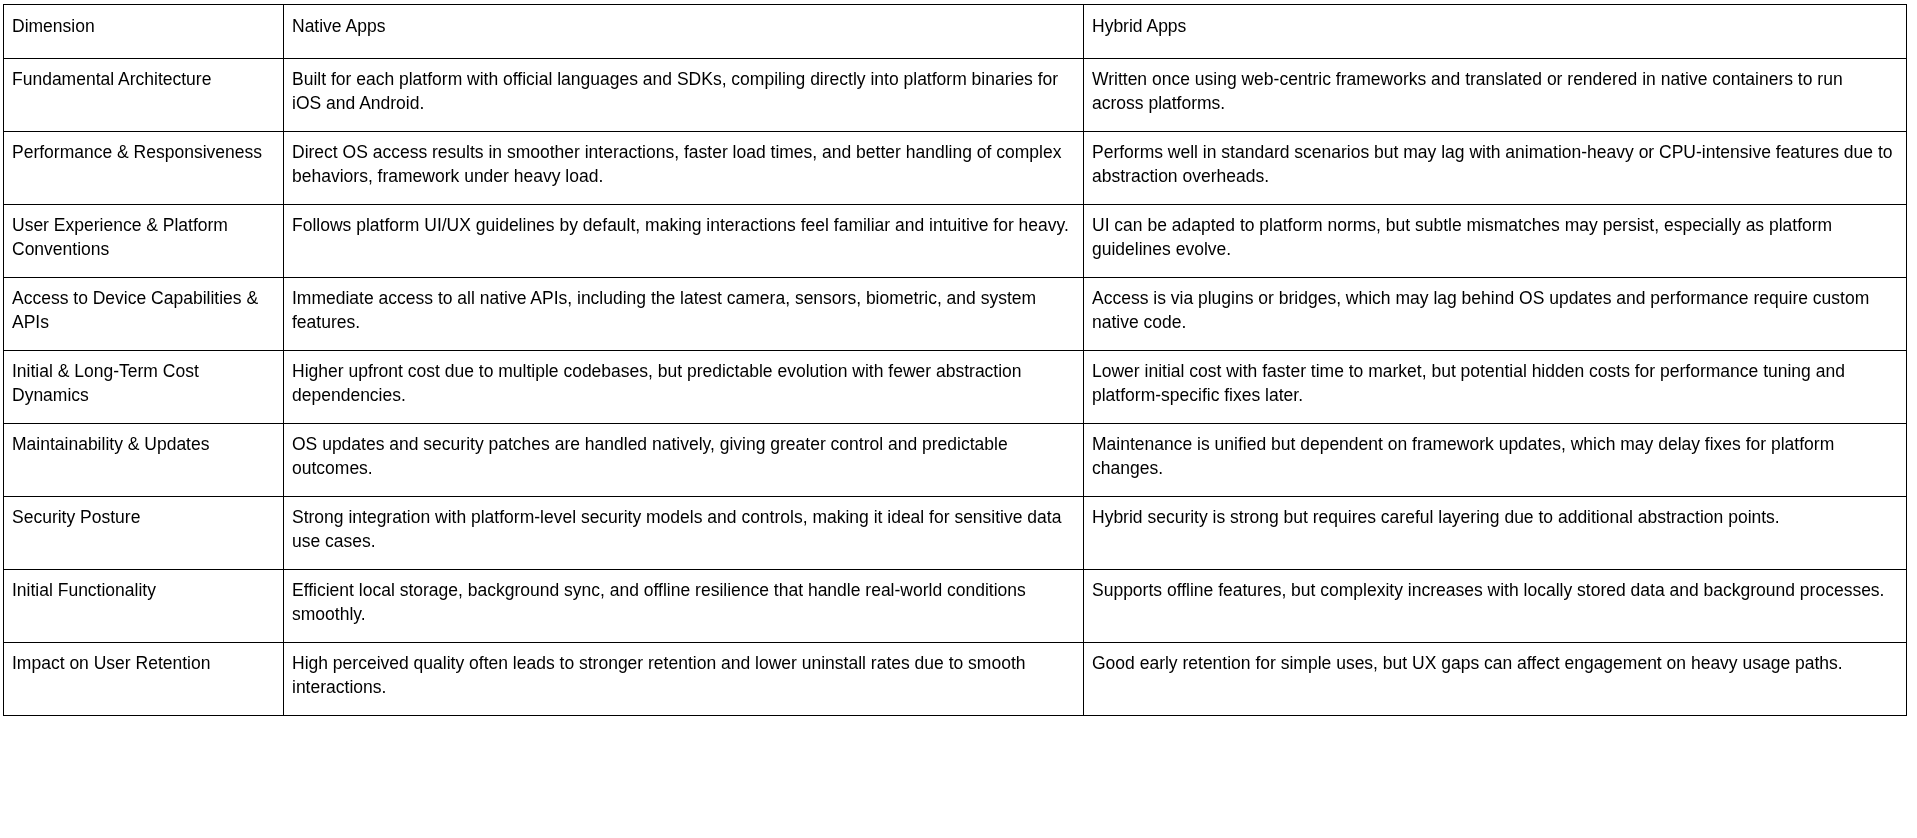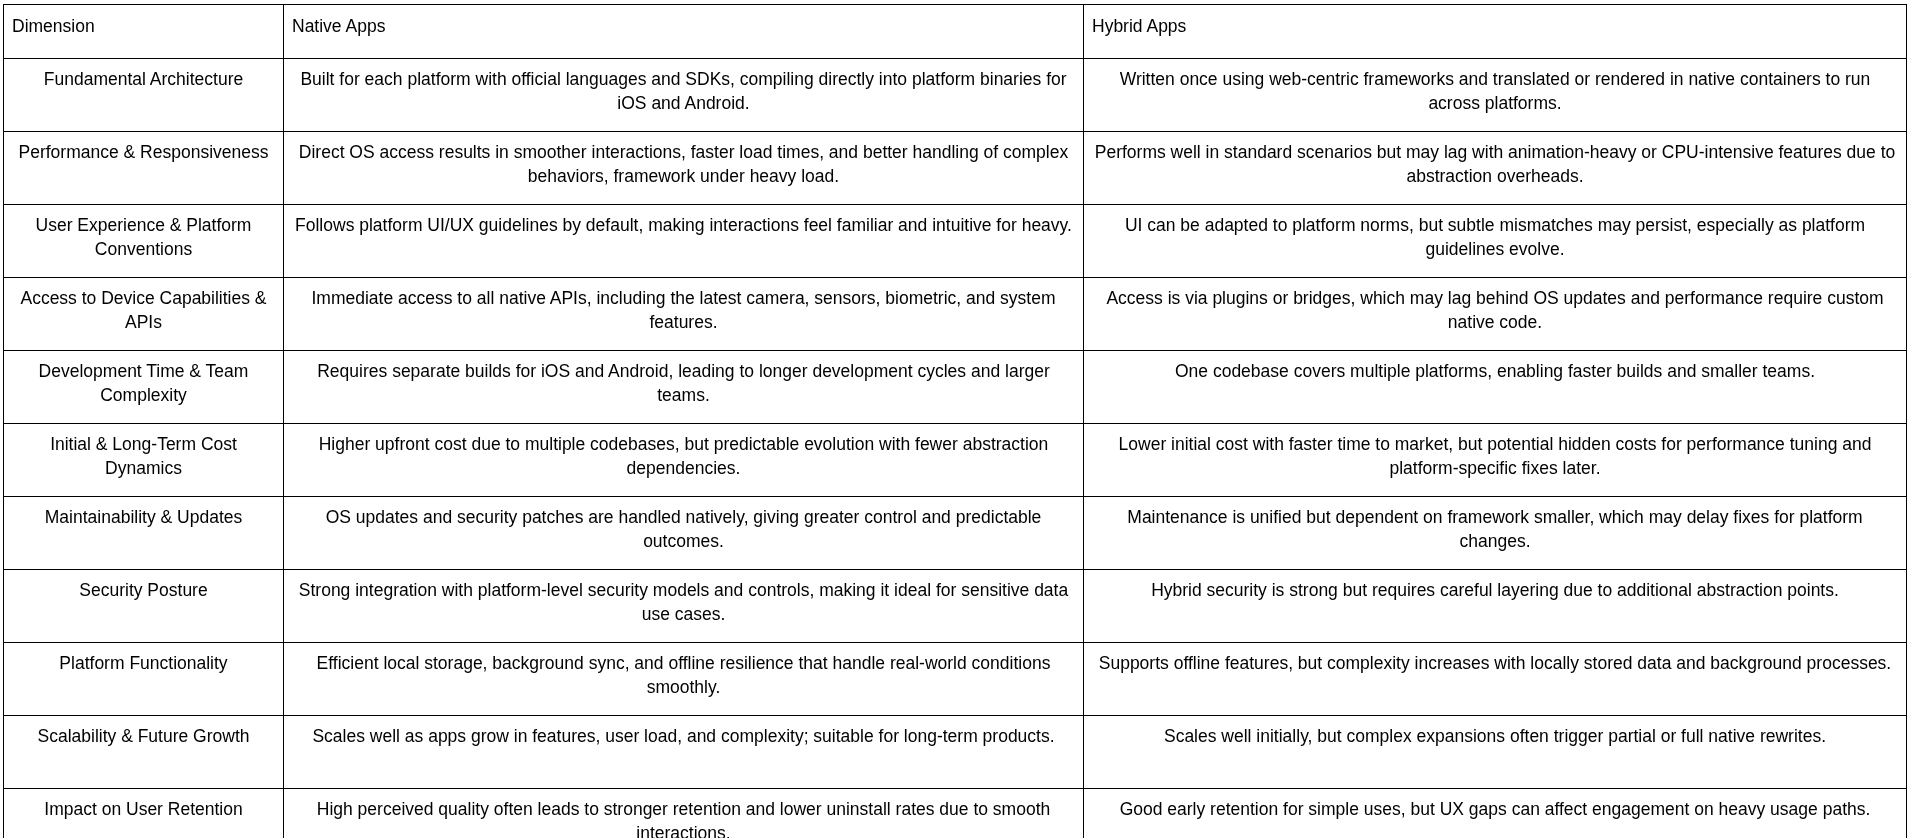--- a/index.html
+++ b/index.html
@@ -45,21 +45,20 @@
     word-wrap: break-word;
     overflow-wrap: break-word;
   }
   table.comparison thead th {
     height: 36px;
     padding-top: 9px;
     padding-bottom: 8px;
   }
   table.comparison tbody tr td {
     height: 54px;
-    text-align: center;
   }
   table.comparison tbody tr.two-line td {
     height: 55px;
   }
 </style>
 </head>
 <body>
 
 <div class="page">
   <table class="comparison">
@@ -90,48 +89,38 @@
         <td>User Experience &amp; Platform Conventions</td>
         <td>Follows platform UI/UX guidelines by default, making interactions feel familiar and intuitive for heavy.</td>
         <td>UI can be adapted to platform norms, but subtle mismatches may persist, especially as platform guidelines evolve.</td>
       </tr>
       <tr class="two-line">
         <td>Access to Device Capabilities &amp; APIs</td>
         <td>Immediate access to all native APIs, including the latest camera, sensors, biometric, and system features.</td>
         <td>Access is via plugins or bridges, which may lag behind OS updates and performance require custom native code.</td>
       </tr>
       <tr class="two-line">
-        <td>Development Time &amp; Team Complexity</td>
-        <td>Requires separate builds for iOS and Android, leading to longer development cycles and larger teams.</td>
-        <td>One codebase covers multiple platforms, enabling faster builds and smaller teams.</td>
-      </tr>
-      <tr class="two-line">
         <td>Initial &amp; Long-Term Cost Dynamics</td>
         <td>Higher upfront cost due to multiple codebases, but predictable evolution with fewer abstraction dependencies.</td>
         <td>Lower initial cost with faster time to market, but potential hidden costs for performance tuning and platform-specific fixes later.</td>
       </tr>
       <tr class="two-line">
         <td>Maintainability &amp; Updates</td>
         <td>OS updates and security patches are handled natively, giving greater control and predictable outcomes.</td>
-        <td>Maintenance is unified but dependent on framework smaller, which may delay fixes for platform changes.</td>
+        <td>Maintenance is unified but dependent on framework updates, which may delay fixes for platform changes.</td>
       </tr>
       <tr class="two-line">
         <td>Security Posture</td>
         <td>Strong integration with platform-level security models and controls, making it ideal for sensitive data use cases.</td>
         <td>Hybrid security is strong but requires careful layering due to additional abstraction points.</td>
       </tr>
       <tr class="two-line">
-        <td>Platform Functionality</td>
+        <td>Initial Functionality</td>
         <td>Efficient local storage, background sync, and offline resilience that handle real-world conditions smoothly.</td>
         <td>Supports offline features, but complexity increases with locally stored data and background processes.</td>
-      </tr>
-      <tr class="two-line">
-        <td>Scalability &amp; Future Growth</td>
-        <td>Scales well as apps grow in features, user load, and complexity; suitable for long-term products.</td>
-        <td>Scales well initially, but complex expansions often trigger partial or full native rewrites.</td>
       </tr>
       <tr class="two-line">
         <td>Impact on User Retention</td>
         <td>High perceived quality often leads to stronger retention and lower uninstall rates due to smooth interactions.</td>
         <td>Good early retention for simple uses, but UX gaps can affect engagement on heavy usage paths.</td>
       </tr>
 
     </tbody>
   </table>
 </div>

